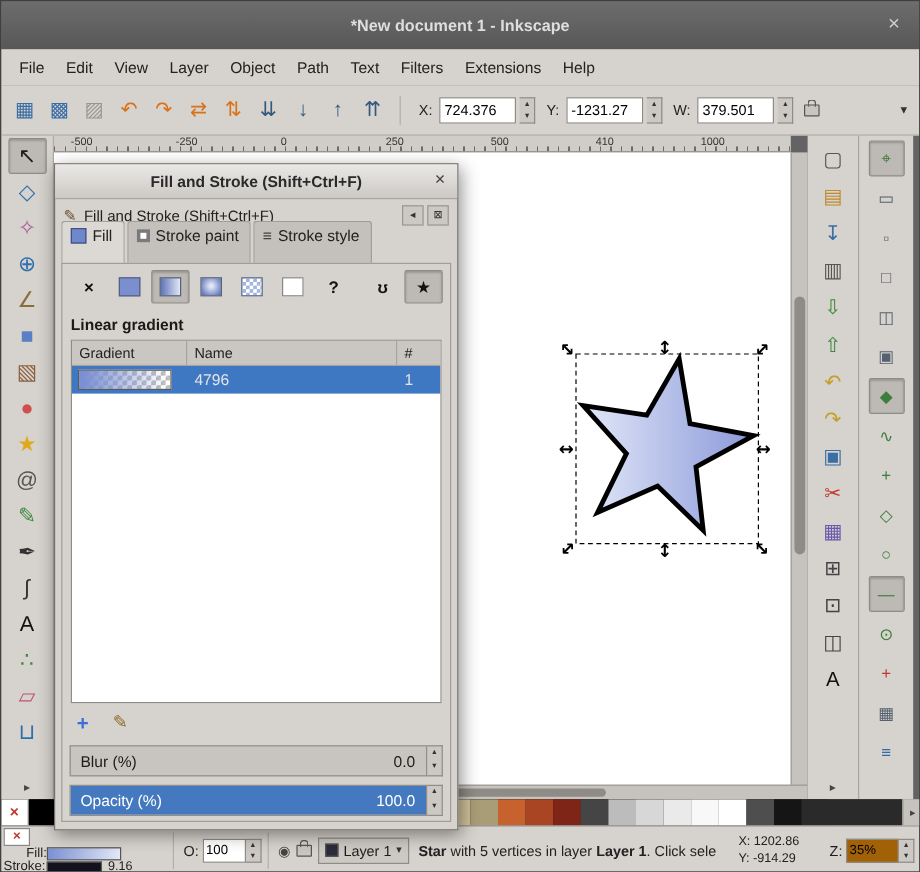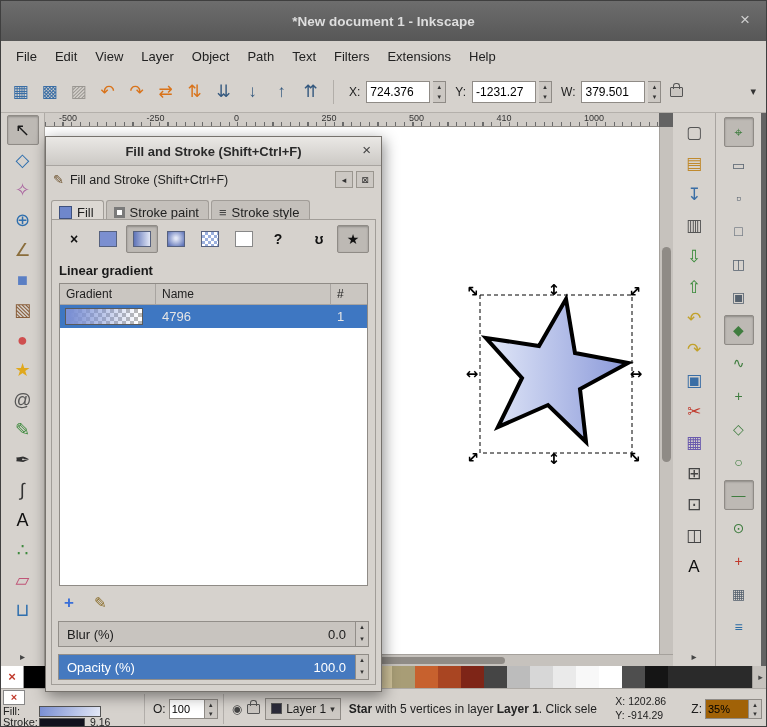--- a/index.html
+++ b/index.html
@@ -74,21 +74,21 @@
   .swatch span{display:block;text-align:center;line-height:22px;font-size:13px;color:#c0392b;font-weight:bold;}
   .palette-arrow{position:absolute;left:751px;top:665px;width:16px;height:22px;background:#c6c2bd;
            border-left:1px solid #a5a19c;text-align:center;line-height:22px;font-size:9px;color:#444;box-sizing:border-box;}
   
   .statusbar{position:absolute;left:0;top:687px;width:100%;height:40px;background:#d6d2cd;border-top:1px solid #aeaaa5;
              display:flex;align-items:center;box-sizing:border-box;font-size:12px;}
   .fs-cluster{position:relative;width:138px;height:100%;flex:none;}
   .none-chip{position:absolute;left:2px;top:1px;width:20px;height:13px;background:#fff;border:1px solid #888;
              text-align:center;line-height:12px;font-size:11px;color:#c0392b;font-weight:bold;}
   .fs-row{position:absolute;left:2px;display:flex;align-items:center;font-size:11px;color:#222;}
-  .fs-row.fill{top:16px;} .fs-row.stroke{top:27px;}
+  .fs-row.fill{top:16px;text-align:right;} .fs-row.stroke{top:27px;}
   .fs-row .lbl{width:36px;}
   .fill-swatch{width:60px;height:9px;border:1px solid #555;
       background:linear-gradient(90deg,#7b90d4,#e3e8f7);}
   .stroke-swatch{width:44px;height:7px;border:1px solid #555;background:#12121e;}
   .sw-width{margin-left:5px;font-size:10.5px;}
   .sb-sep{width:1px;height:30px;background:#b2aeaa;margin:0 5px;flex:none;}
   .o-label{margin:0 3px;flex:none;}
   input.o-num{width:30px;height:18px;border:1px solid #8f8b86;background:#fff;font-size:11px;padding:0 2px;flex:none;}
   .spin.small{height:20px;}
   .eye-icon{font-size:12px;color:#444;margin:0 3px;flex:none;}
@@ -107,21 +107,21 @@
           display:flex;align-items:center;justify-content:center;position:relative;}
   .dlg-titlebar .dlg-title{font-weight:bold;font-size:13px;color:#2a2a2a;}
   .dlg-titlebar .dlg-close{position:absolute;right:10px;top:4px;font-size:15px;color:#444;}
   .dock-header{height:27px;display:flex;align-items:center;padding:0 7px;gap:6px;}
   .dock-header .dock-icon{font-size:13px;color:#6b4f2a;}
   .dock-header .dock-title{font-size:12.5px;color:#222;}
   .dock-btns{margin-left:auto;display:flex;gap:3px;}
   .dock-btn{width:16px;height:15px;border:1px solid #9a968f;background:#ccc8c3;font-size:9px;
             display:flex;align-items:center;justify-content:center;color:#333;}
   .tabs{display:flex;align-items:flex-end;padding:0 5px;height:27px;gap:2px;}
-  .tab{display:flex;align-items:center;gap:5px;padding:4px 9px 0 7px;background:#c4c0bb;
+  .tab{display:flex;align-items:center;gap:5px;padding:4px 9px 16px 7px;background:#c4c0bb;
        border:1px solid #a19d98;border-bottom:none;border-radius:3px 3px 0 0;font-size:13px;color:#222;}
   .tab.active{background:#dcd8d3;}
   .tab-icon-fill{width:11px;height:11px;background:#6f87cb;border:1px solid #3f517e;}
   .tab-icon-stroke{width:11px;height:11px;border:3px solid #7a7a7a;background:#fff;box-sizing:border-box;}
   .tab-icon-style{font-size:13px;color:#444;line-height:1;}
   .notebook{position:absolute;left:5px;right:5px;top:82px;bottom:6px;border:1px solid #a19d98;
             background:#d6d2cd;display:flex;flex-direction:column;}
   .paint-row{display:flex;align-items:center;gap:2px;padding:5px 6px 4px;}
   .pb{width:30px;height:26px;display:flex;align-items:center;justify-content:center;border:1px solid transparent;border-radius:2px;}
   .pb.pressed{background:#bdb9b4;border:1px solid #8f8b86;box-shadow:inset 0 1px 2px rgba(0,0,0,.25);}

